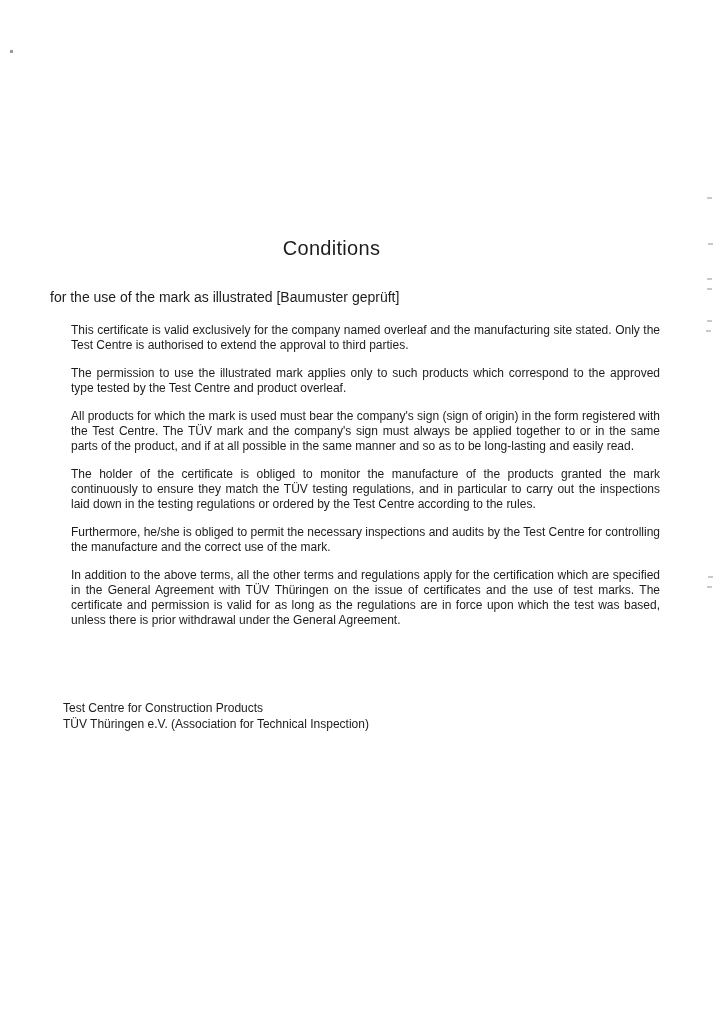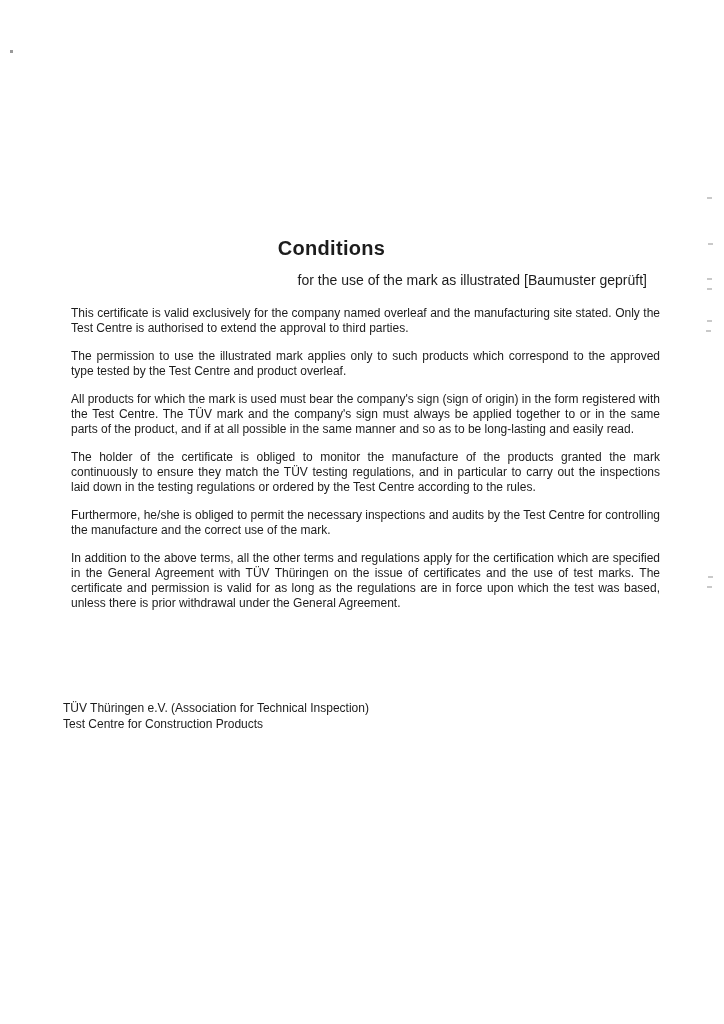--- a/index.html
+++ b/index.html
@@ -17,33 +17,33 @@
     color: #1c1c1c;
   }
   .content {
     position: absolute;
     left: 63px;
     top: 237px;
     width: 597px;
   }
   .title {
     font-size: 20px;
-    font-weight: bold;
+    font-weight: normal;
     text-align: center;
     position: relative;
     left: -30px;
     letter-spacing: 0.3px;
     line-height: 22px;
   }
   .subtitle {
     font-size: 14px;
-    text-align: right;
+    text-align: left;
     position: relative;
     left: -13px;
-    margin-top: 13px;
+    margin-top: 30px;
     line-height: 17px;
   }
   .paragraphs {
     margin-top: 17px;
   }
   .paragraphs p {
     font-size: 12px;
     line-height: 15px;
     text-align: justify;
     margin: 0 0 13px 8px;
@@ -86,22 +86,22 @@
         <p>This certificate is valid exclusively for the company named overleaf and the manufacturing site stated. Only the Test Centre is authorised to extend the approval to third parties.</p>
         <p>The permission to use the illustrated mark applies only to such products which correspond to the approved type tested by the Test Centre and product overleaf.</p>
         <p>All products for which the mark is used must bear the company's sign (sign of origin) in the form registered with the Test Centre. The TÜV mark and the company's sign must always be applied together to or in the same parts of the product, and if at all possible in the same manner and so as to be long-lasting and easily read.</p>
         <p>The holder of the certificate is obliged to monitor the manufacture of the products granted the mark continuously to ensure they match the TÜV testing regulations, and in particular to carry out the inspections laid down in the testing regulations or ordered by the Test Centre according to the rules.</p>
         <p>Furthermore, he/she is obliged to permit the necessary inspections and audits by the Test Centre for controlling the manufacture and the correct use of the mark.</p>
         <p>In addition to the above terms, all the other terms and regulations apply for the certification which are specified in the General Agreement with TÜV Thüringen on the issue of certificates and the use of test marks. The certificate and permission is valid for as long as the regulations are in force upon which the test was based, unless there is prior withdrawal under the General Agreement.</p>
       </div>
   </div>
 
   <div class="footer">
+    <div>Test Centre for Construction Products</div>
     <div>TÜV Thüringen e.V. (Association for Technical Inspection)</div>
-    <div>Test Centre for Construction Products</div>
   </div>
 
   <div class="artifact" style="left:707px; top:197px;"></div>
   <div class="artifact" style="left:708px; top:243px;"></div>
   <div class="artifact" style="left:707px; top:278px;"></div>
   <div class="artifact" style="left:707px; top:288px;"></div>
   <div class="artifact" style="left:707px; top:320px;"></div>
   <div class="artifact" style="left:706px; top:330px;"></div>
   <div class="artifact" style="left:708px; top:576px;"></div>
   <div class="artifact" style="left:707px; top:586px;"></div>

